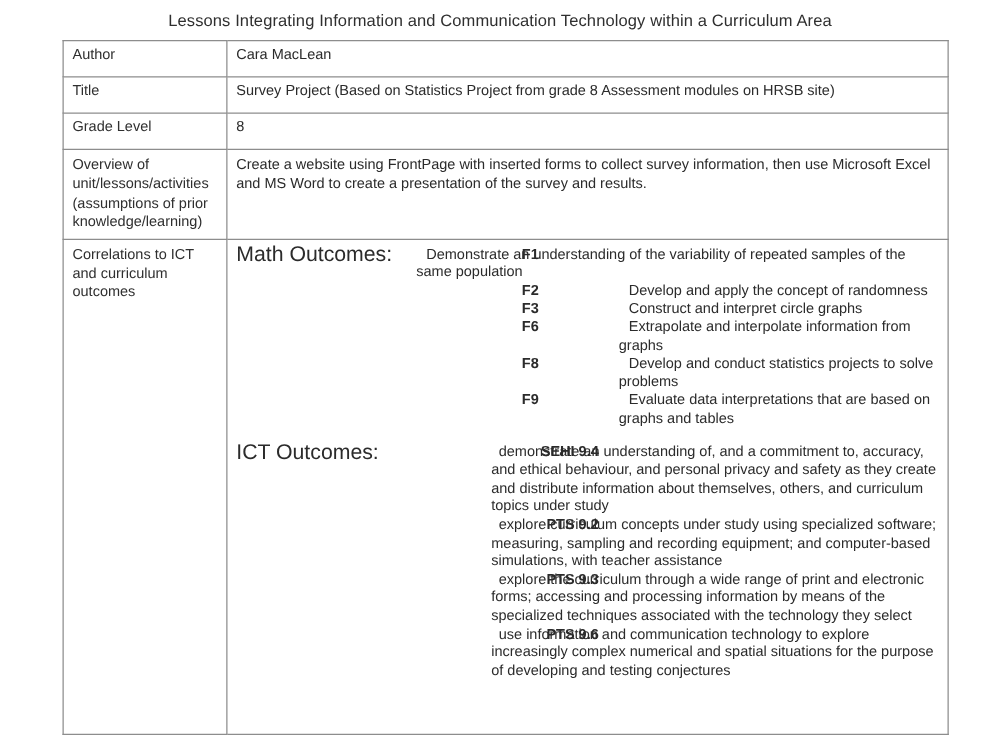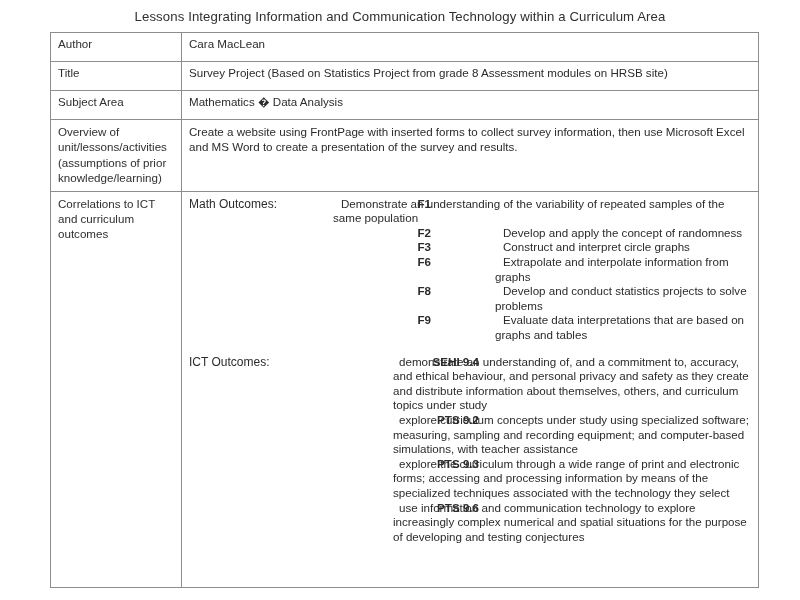--- a/index.html
+++ b/index.html
@@ -77,21 +77,21 @@
     padding-top: 1px;
   }
 
   .outcome-group {
     position: relative;
   }
   .group-head {
     position: absolute;
     left: 0;
     top: 0;
-    font-size: 12px;
+    font-size: 17px;
     line-height: 14.6px;
     white-space: nowrap;
   }
 
   .outcome-row {
     display: block;
     position: relative;
     margin: 0;
   }
   .oc-code {
@@ -139,25 +139,25 @@
       <tr class="row-short">
         <td class="label-cell">Author</td>
         <td class="value-cell">Cara MacLean</td>
       </tr>
 
       <tr class="row-short">
         <td class="label-cell">Title</td>
         <td class="value-cell">Survey Project (Based on Statistics Project from grade 8 Assessment modules on HRSB site)</td>
       </tr>
 
-
       <tr class="row-short">
-        <td class="label-cell">Subject Area</td>
-        <td class="value-cell">Mathematics � Data Analysis</td>
-      </tr>
+        <td class="label-cell">Grade Level</td>
+        <td class="value-cell">8</td>
+      </tr>
+
 
       <tr>
         <td class="label-cell">
           <span class="lbl-line">Overview of</span>
           <span class="lbl-line">unit/lessons/activities</span>
           <span class="lbl-line">(assumptions of prior</span>
           <span class="lbl-line">knowledge/learning)</span>
         </td>
         <td class="value-cell overview-cell">
           <p>Create a website using FrontPage with inserted forms to collect survey information, then use Microsoft Excel and MS Word to create a presentation of the survey and results.</p>

